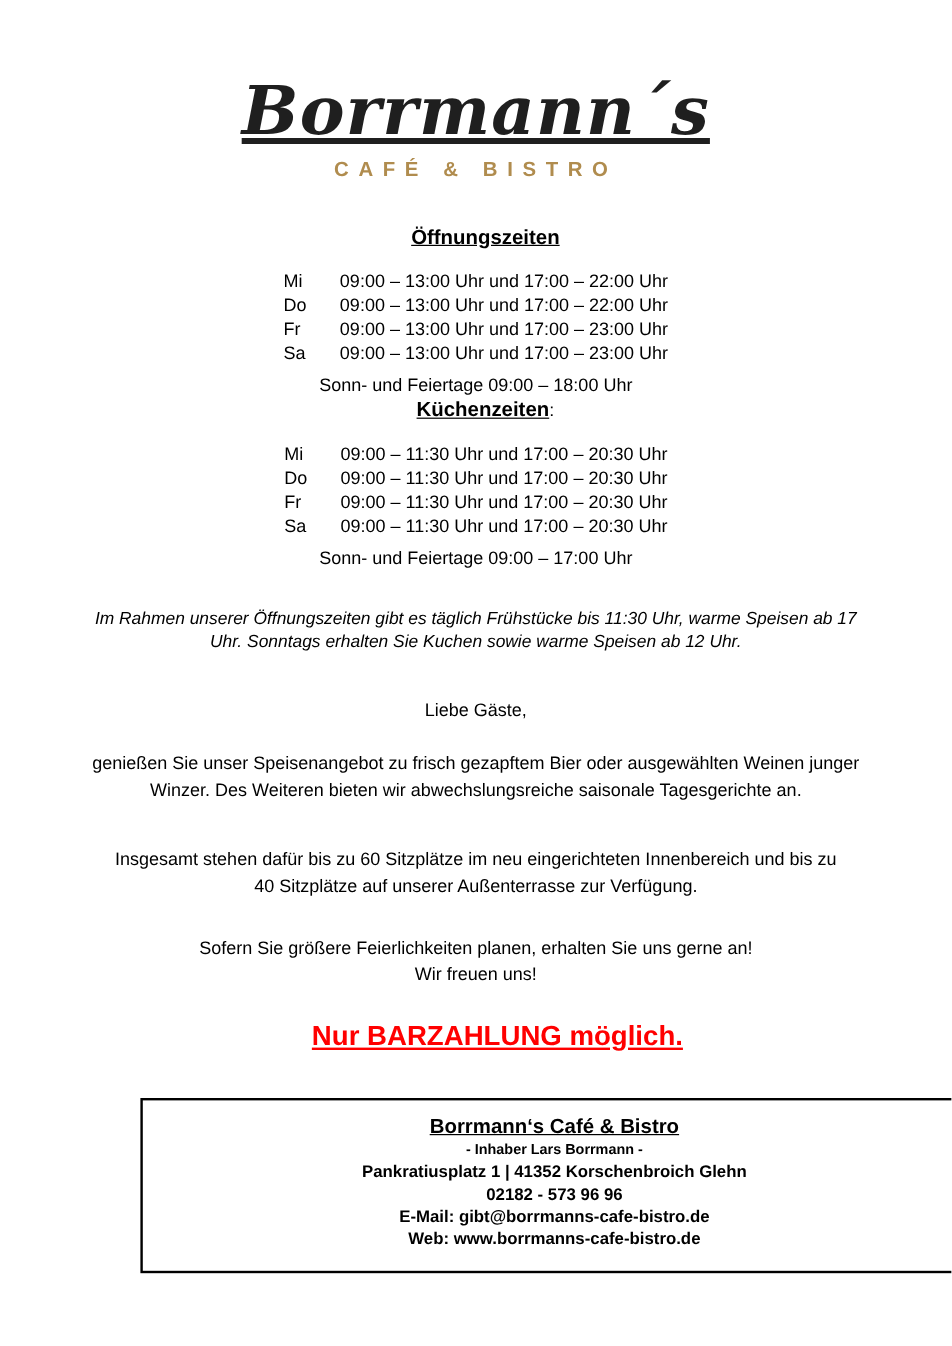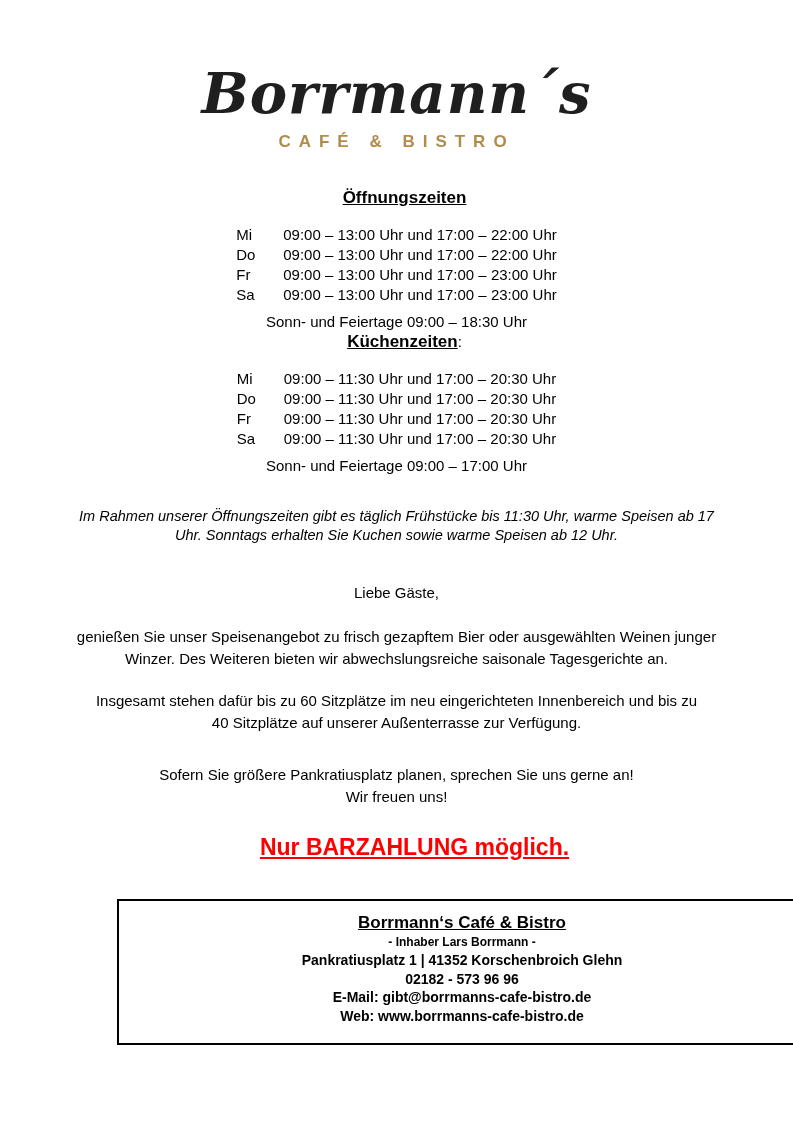--- a/index.html
+++ b/index.html
@@ -82,21 +82,21 @@
   }
   .para {
     margin-left: auto;
     margin-right: auto;
     text-align: center;
     font-size: 15px;
     line-height: 22px;
   }
   .greeting { margin-top: 38px; }
   .intro { margin-top: 22px; max-width: 660px; }
-  .seating { margin-top: 20px; max-width: 620px; }
+  .seating { margin-top: 36px; max-width: 620px; }
   .celebration { margin-top: 30px; max-width: 620px; }
   
   .payment-notice {
     margin-top: 26px;
     text-align: center;
     font-size: 23px;
     font-weight: bold;
     text-decoration: underline;
   }
   
@@ -124,21 +124,21 @@
     font-weight: bold;
     line-height: 18.5px;
   }
 </style>
 </head>
 <body>
 
 <div class="page">
 
   <div class="logo">
-    <div class="logo-name" style="color: rgb(31, 31, 31);">Borrmann´s</div>
+    <div class="logo-name" style="color: rgb(31, 31, 31); text-decoration: underline;">Borrmann´s</div>
     <div class="logo-subtitle" style="color: rgb(176, 140, 78);">CAFÉ &amp; BISTRO</div>
   </div>
 
   <div class="section-heading h-opening">
     <span class="underlined">Öffnungszeiten</span>
   </div>
   <div class="hours-block">
     <div class="hours-table">
       <div class="hrow">
         <span class="day">Mi</span><span class="times">09:00 – 13:00 Uhr und 17:00 – 22:00 Uhr</span>
@@ -147,21 +147,21 @@
         <span class="day">Do</span><span class="times">09:00 – 13:00 Uhr und 17:00 – 22:00 Uhr</span>
       </div>
       <div class="hrow">
         <span class="day">Fr</span><span class="times">09:00 – 13:00 Uhr und 17:00 – 23:00 Uhr</span>
       </div>
       <div class="hrow">
         <span class="day">Sa</span><span class="times">09:00 – 13:00 Uhr und 17:00 – 23:00 Uhr</span>
       </div>
     </div>
   </div>
-  <div class="holiday-note">Sonn- und Feiertage 09:00 – 18:30 Uhr</div>
+  <div class="holiday-note">Sonn- und Feiertage 09:00 – 18:00 Uhr</div>
 
   <div class="section-heading h-kitchen">
     <span class="underlined">Küchenzeiten</span><span class="suffix">:</span>
   </div>
   <div class="hours-block">
     <div class="hours-table">
       <div class="hrow">
         <span class="day">Mi</span><span class="times">09:00 – 11:30 Uhr und 17:00 – 20:30 Uhr</span>
       </div>
       <div class="hrow">
@@ -176,21 +176,21 @@
     </div>
   </div>
   <div class="holiday-note">Sonn- und Feiertage 09:00 – 17:00 Uhr</div>
 
   <div class="note-bold-italic">Im Rahmen unserer Öffnungszeiten gibt es täglich Frühstücke bis 11:30 Uhr, warme Speisen ab 17 Uhr. Sonntags erhalten Sie Kuchen sowie warme Speisen ab 12 Uhr.</div>
 
   <div class="para greeting">Liebe Gäste,</div>
   <div class="para intro">genießen Sie unser Speisenangebot zu frisch gezapftem Bier oder ausgewählten Weinen junger Winzer. Des Weiteren bieten wir abwechslungsreiche saisonale Tagesgerichte an.</div>
   <div class="para seating">Insgesamt stehen dafür bis zu 60 Sitzplätze im neu eingerichteten Innenbereich und bis zu 40 Sitzplätze auf unserer Außenterrasse zur Verfügung.</div>
   <div class="para celebration">
-    <div>Sofern Sie größere Pankratiusplatz planen, sprechen Sie uns gerne an!</div>
+    <div>Sofern Sie größere Feierlichkeiten planen, erhalten Sie uns gerne an!</div>
     <div>Wir freuen uns!</div>
   </div>
 
   <div class="payment-notice" id="payment-notice" style="color: rgb(255, 0, 0); padding-left: 36px;">Nur BARZAHLUNG möglich.</div>
 
   <div class="contact-box">
     <div class="contact-name">Borrmann‘s Café &amp; Bistro</div>
     <div class="contact-owner">- Inhaber Lars Borrmann -</div>
     <div class="contact-line">Pankratiusplatz 1 | 41352 Korschenbroich Glehn</div>
     <div class="contact-line">02182 - 573 96 96</div>

